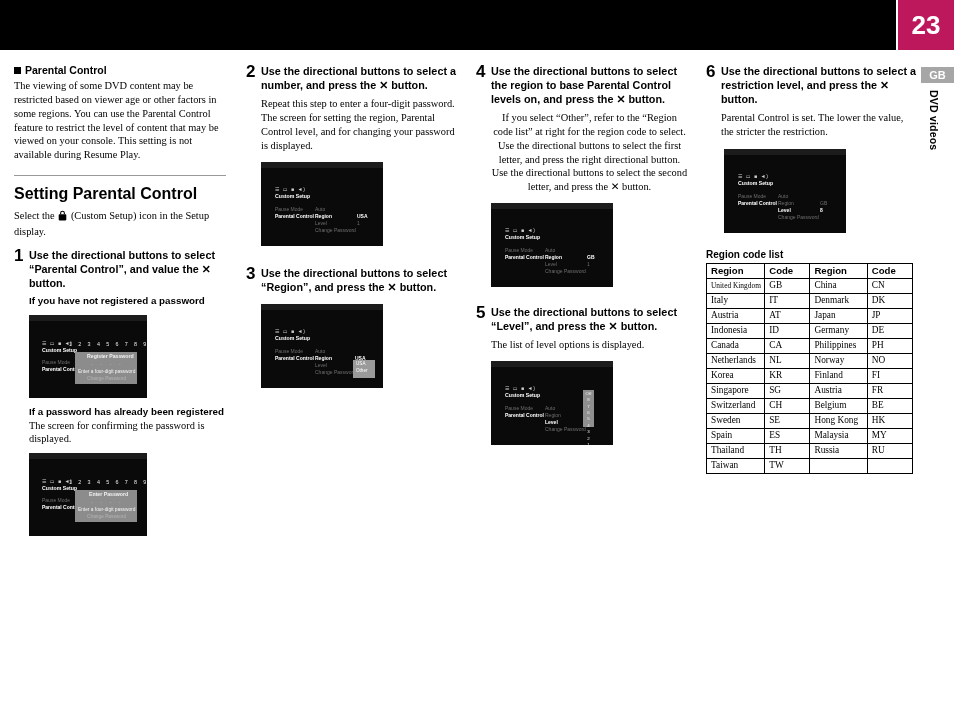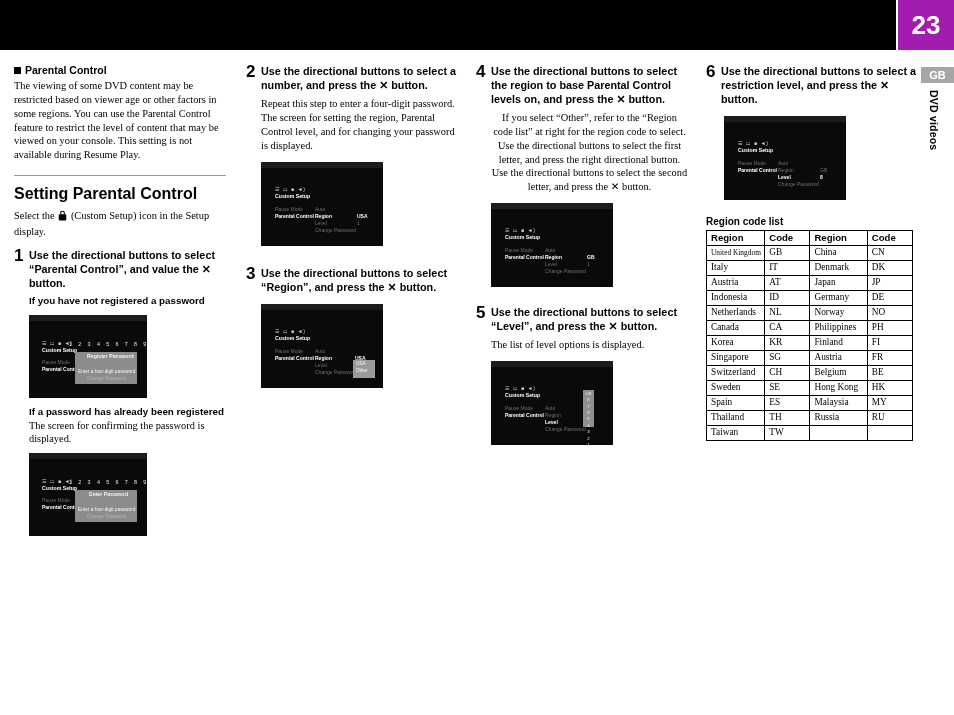--- a/index.html
+++ b/index.html
@@ -22,21 +22,21 @@
   .header-bar {
     position: absolute;
     left: 0; top: 0;
     width: 896px; height: 50px;
     background: #000000;
   }
   .page-num-box {
     position: absolute;
     left: 898px; top: 0;
     width: 56px; height: 50px;
-    background: #a21caf;
+    background: #be185d;
     color: #ffffff;
     font-family: "Liberation Sans", sans-serif;
     font-weight: bold;
     font-size: 26px;
     display: flex;
     align-items: center;
     justify-content: center;
     letter-spacing: 0px;
   }
 
@@ -460,20 +460,21 @@
       </div>
     </div>
   </div>
 
   <div class="col" id="col4">
 
     <div class="step">
       <div class="step-num">6</div>
       <div class="step-body">
         <p class="step-title">Use the directional buttons to select a restriction level, and press the ✕ button.</p>
+        <p class="step-desc" style="margin-top:5px;">Parental Control is set. The lower the value, the stricter the restriction.</p>
 
         <div class="shot" style="width:122px;height:84px;margin-top:10px;margin-left:3px;">
           <div class="bezel-top"></div>
           <div class="shot-icons" style="left:14px;top:24px;">☰ ▭ ■ ◄)</div>
           <div class="shot-setup" style="left:14px;top:31px;">Custom Setup</div>
           <div class="shot-l shot-dim" style="left:14px;top:44px;">Pause Mode</div>
           <div class="shot-l shot-dim" style="left:54px;top:44px;">Auto</div>
           <div class="shot-l on" style="left:14px;top:51px;">Parental Control</div>
           <div class="shot-l shot-dim" style="left:54px;top:51px;">Region</div>
           <div class="shot-l shot-dim" style="left:96px;top:51px;">GB</div>
@@ -514,32 +515,32 @@
               <td class="name">Japan</td>
               <td class="code">JP</td>
             </tr>
             <tr>
               <td class="name">Indonesia</td>
               <td class="code">ID</td>
               <td class="name">Germany</td>
               <td class="code">DE</td>
             </tr>
             <tr>
+              <td class="name">Canada</td>
+              <td class="code">CA</td>
+              <td class="name">Philippines</td>
+              <td class="code">PH</td>
+            </tr>
+            <tr>
               <td class="name">Netherlands</td>
               <td class="code">NL</td>
               <td class="name">Norway</td>
               <td class="code">NO</td>
             </tr>
             <tr>
-              <td class="name">Canada</td>
-              <td class="code">CA</td>
-              <td class="name">Philippines</td>
-              <td class="code">PH</td>
-            </tr>
-            <tr>
               <td class="name">Korea</td>
               <td class="code">KR</td>
               <td class="name">Finland</td>
               <td class="code">FI</td>
             </tr>
             <tr>
               <td class="name">Singapore</td>
               <td class="code">SG</td>
               <td class="name">Austria</td>
               <td class="code">FR</td>

